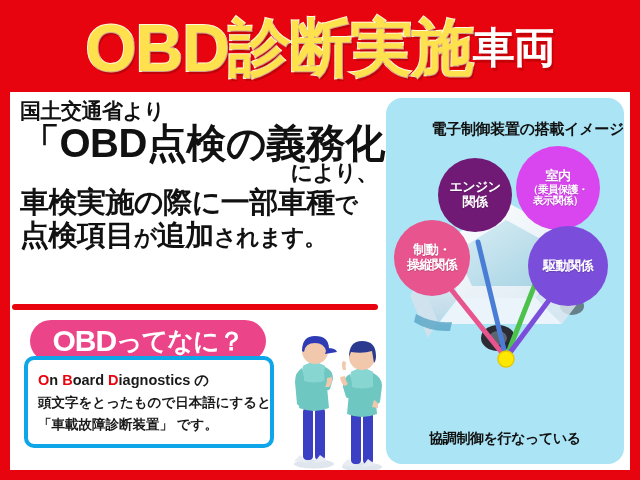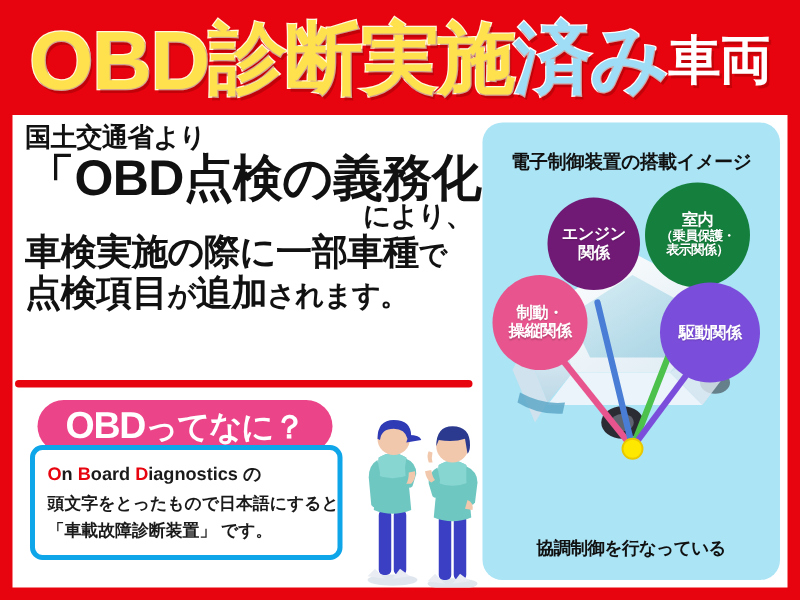--- a/index.html
+++ b/index.html
@@ -116,53 +116,52 @@
 
   
   #blue-panel {
     position:absolute; left:376px; top:6px;
     width:238px; height:366px;
     background:#aae4f5; border-radius:16px;
     overflow:hidden;
   }
   #panel-title {
     position:absolute; left:0; top:22px; width:238px;
-    text-align:center; font-size:15px; font-weight:900; color:#111;
+    text-align:right; font-size:15px; font-weight:900; color:#111;
     letter-spacing:-0.3px;
   }
   #car-art { position:absolute; left:0; top:48px; width:238px; height:250px; }
 
   .node {
     position:absolute; border-radius:50%;
     display:flex; flex-direction:column; align-items:center; justify-content:center;
     color:#fff; font-weight:900; text-align:center;
     line-height:1.12; letter-spacing:-0.5px;
     text-shadow:0 1px 1px rgba(0,0,0,.18);
   }
   #node-engine  { left:52px;  top:60px;  width:74px; height:74px; background:#701a75; font-size:13px; }
-  #node-cabin   { left:130px; top:48px;  width:84px; height:84px; background:#15803d; font-size:13px; }
+  #node-cabin   { left:130px; top:48px;  width:84px; height:84px; background:#d946ef; font-size:13px; }
   #node-brake   { left:8px;   top:122px; width:76px; height:76px; background:#e8558e; font-size:13px; }
   #node-drive   { left:142px; top:128px; width:80px; height:80px; background:#7b4ddb; font-size:13px; }
   .node .sub { font-size:10.5px; font-weight:800; }
 
   #panel-caption {
     position:absolute; left:0; bottom:16px; width:238px;
     text-align:center; color:#111; font-weight:900; font-size:14px;
     line-height:1.45; letter-spacing:-0.4px;
   }
 </style>
 </head>
 <body>
 
 <div id="poster">
 
   <div id="headline">
     <span class="hl hl-yellow hl-latin">OBD</span>
     <span class="hl hl-yellow">診断実施</span>
-    <span class="hl hl-blue">済み</span>
     <span class="hl hl-white">車両</span>
   </div>
 
   <div id="card">
 
     <div id="left-col">
 
       <div id="notice">
         <div class="ln ln1">国土交通省より</div>
         <div class="ln ln2">「OBD点検の義務化」</div>

